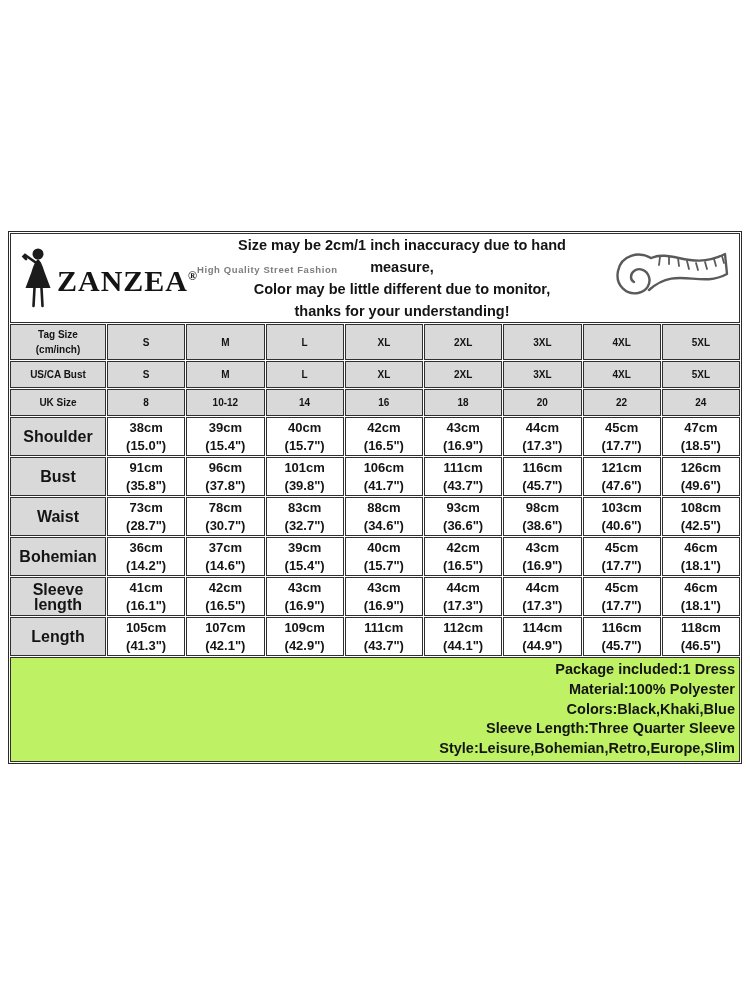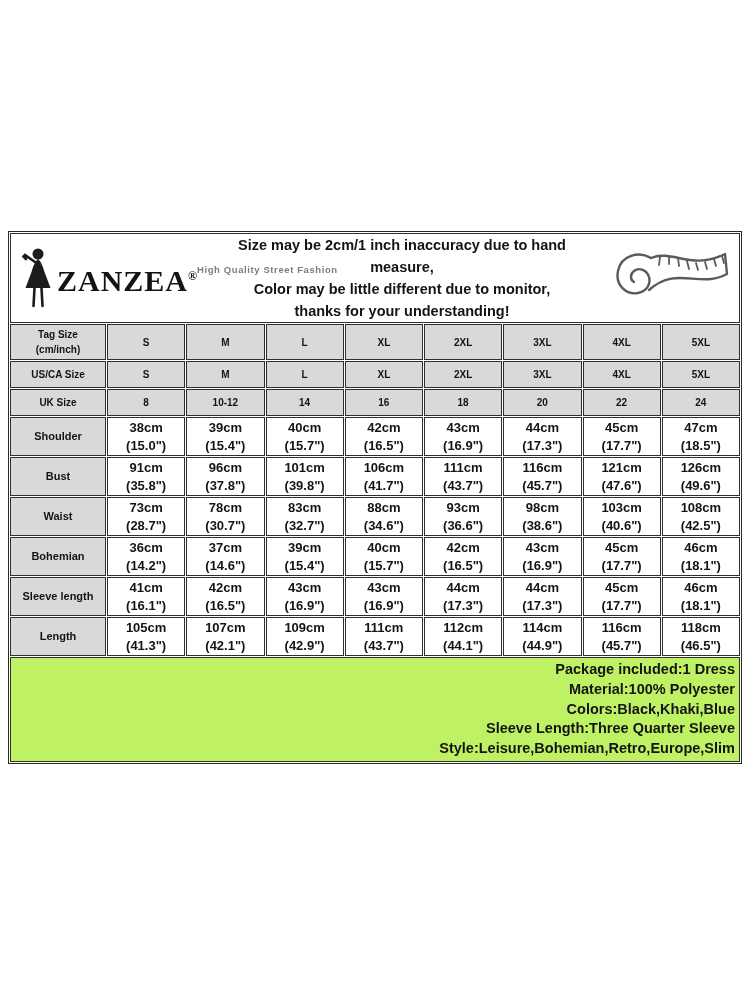--- a/index.html
+++ b/index.html
@@ -27,21 +27,21 @@
     font-family:"Liberation Serif", serif; font-weight:bold; font-size:30px;
     line-height:28px; letter-spacing:1px; color:#141414; white-space:nowrap;
   }
   .reg { font-size:12px; vertical-align:super; letter-spacing:0; }
   .tagline { font-size:9.5px; font-weight:bold; color:#7d7d7d; letter-spacing:0.6px; margin-top:2px; white-space:nowrap; }
   .disclaimer { flex:1 1 auto; text-align:center; font-size:14.5px; line-height:22px; font-weight:bold; }
   .tape-wrap { flex:0 0 auto; width:135px; display:flex; justify-content:center; padding-right:6px; }
 
   tr.size-row td { height:25px; background:#d9d9d9; font-size:10px; }
   tr.tag-row td { height:34px; }
-  td.lbl { background:#d9d9d9; font-size:11px; line-height:15px; }
+  td.lbl { background:#d9d9d9; font-size:16px; line-height:15px; }
   tr.meas-row td { height:37px; }
   tr.meas-row td.val { background:#ffffff; font-size:13px; line-height:17.5px; }
   tr.footer-row td {
     height:99px; background:#bef264; text-align:right; vertical-align:top;
     font-size:14.5px; line-height:19.8px; padding:2px 4px;
   }
   .stroke-art { stroke:#5a5a5a; fill:none; stroke-width:2.4; stroke-linecap:round; stroke-linejoin:round; }
 </style>
 </head>
 <body>
@@ -115,21 +115,21 @@
           </td>
           <td class="val">
             <div>4XL</div>
           </td>
           <td class="val">
             <div>5XL</div>
           </td>
         </tr>
         <tr class="size-row">
           <td class="lbl">
-            <div>US/CA Size</div>
+            <div>US/CA Bust</div>
           </td>
           <td class="val">
             <div>S</div>
           </td>
           <td class="val">
             <div>M</div>
           </td>
           <td class="val">
             <div>L</div>
           </td>

